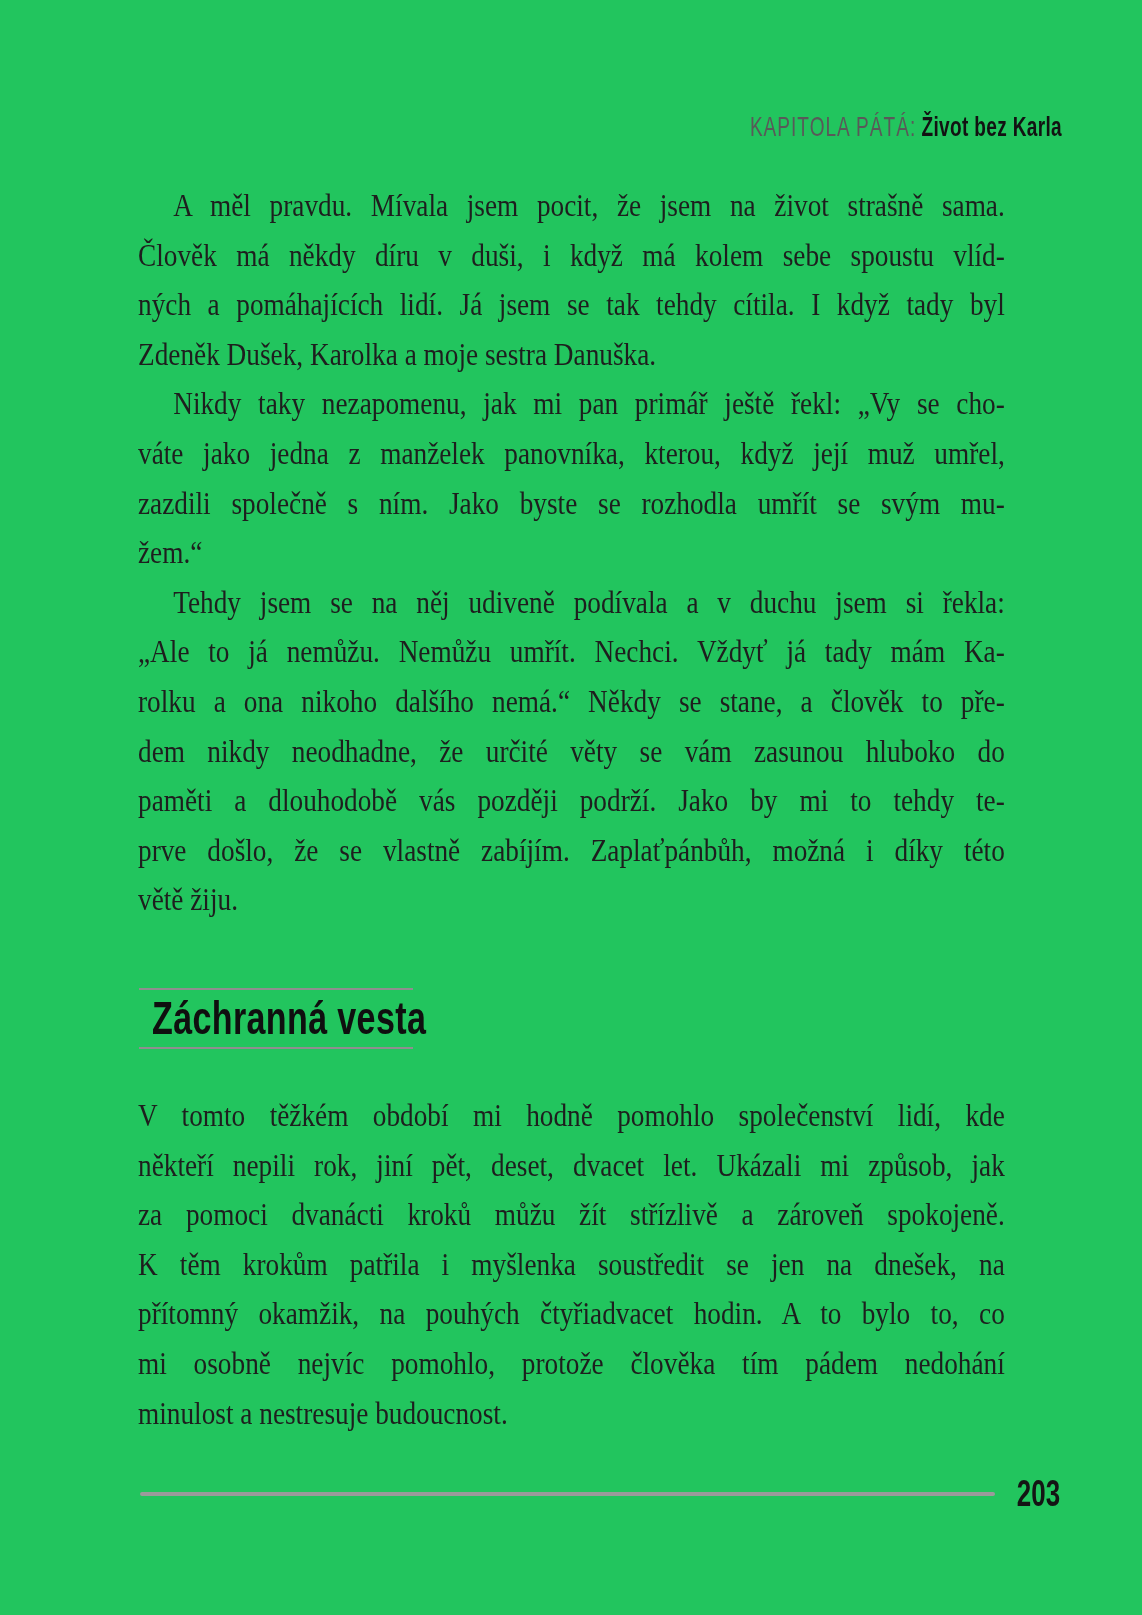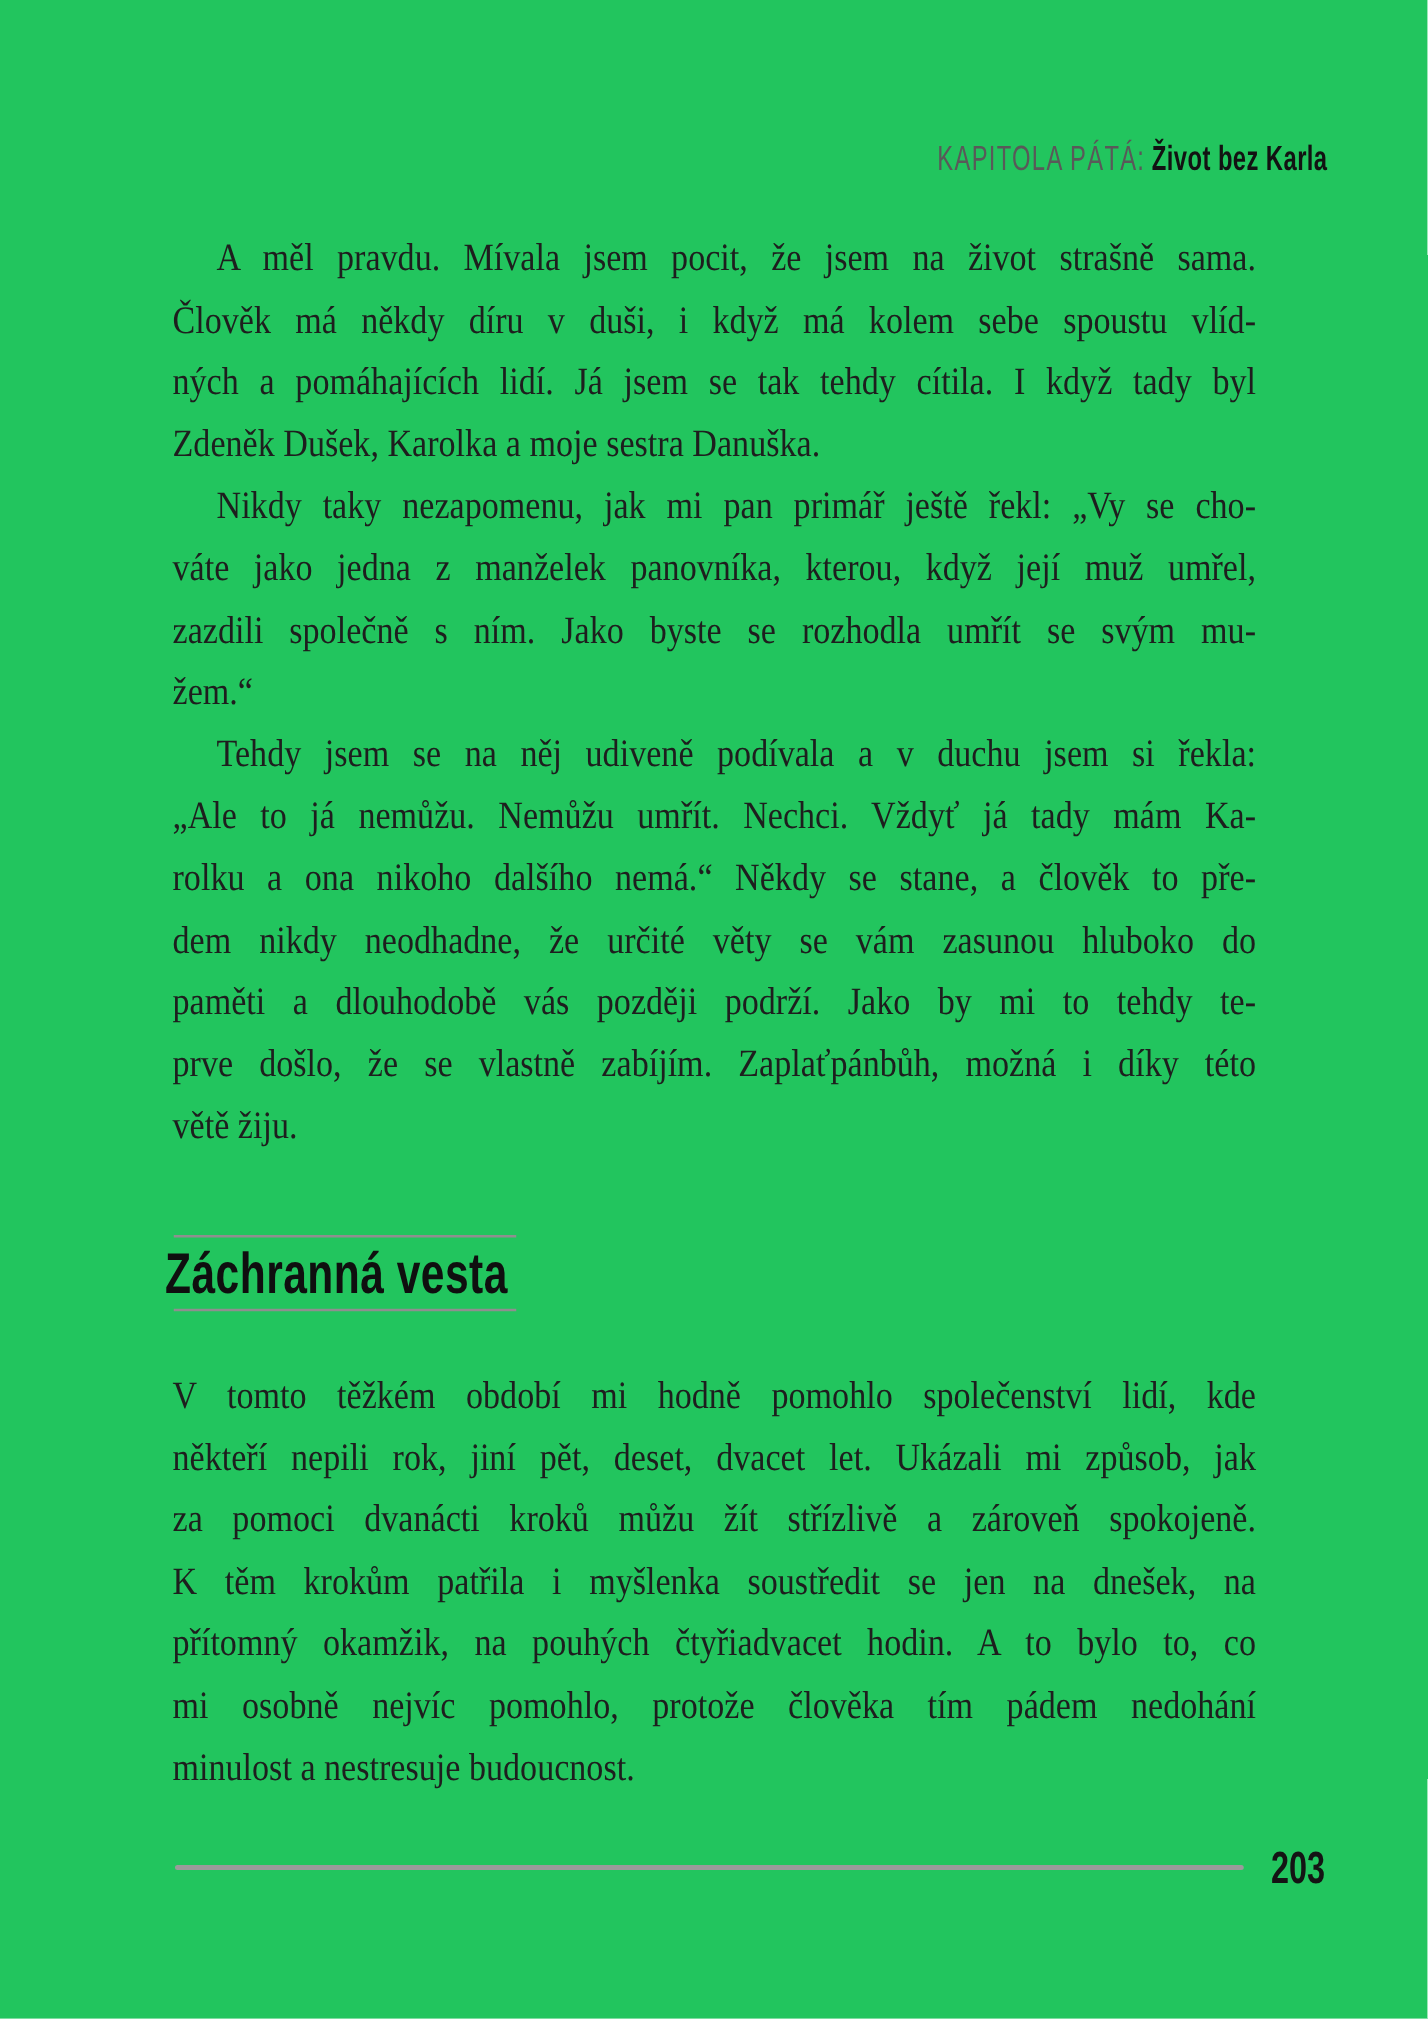--- a/index.html
+++ b/index.html
@@ -70,21 +70,21 @@
     position: absolute;
     left: 139px;
     width: 274px;
     height: 2px;
     background: #8f8f8f;
   }
   .rule-above { top: 988px; }
   .rule-below { top: 1047px; }
   .section-title {
     position: absolute;
-    left: 132px;
+    left: 152px;
     top: 995px;
     margin: 0;
     white-space: nowrap;
   }
   .st-inner {
     display: inline-block;
     transform: scaleX(0.74);
     transform-origin: left top;
     font-family: "Liberation Sans", sans-serif;
     font-weight: 700;

